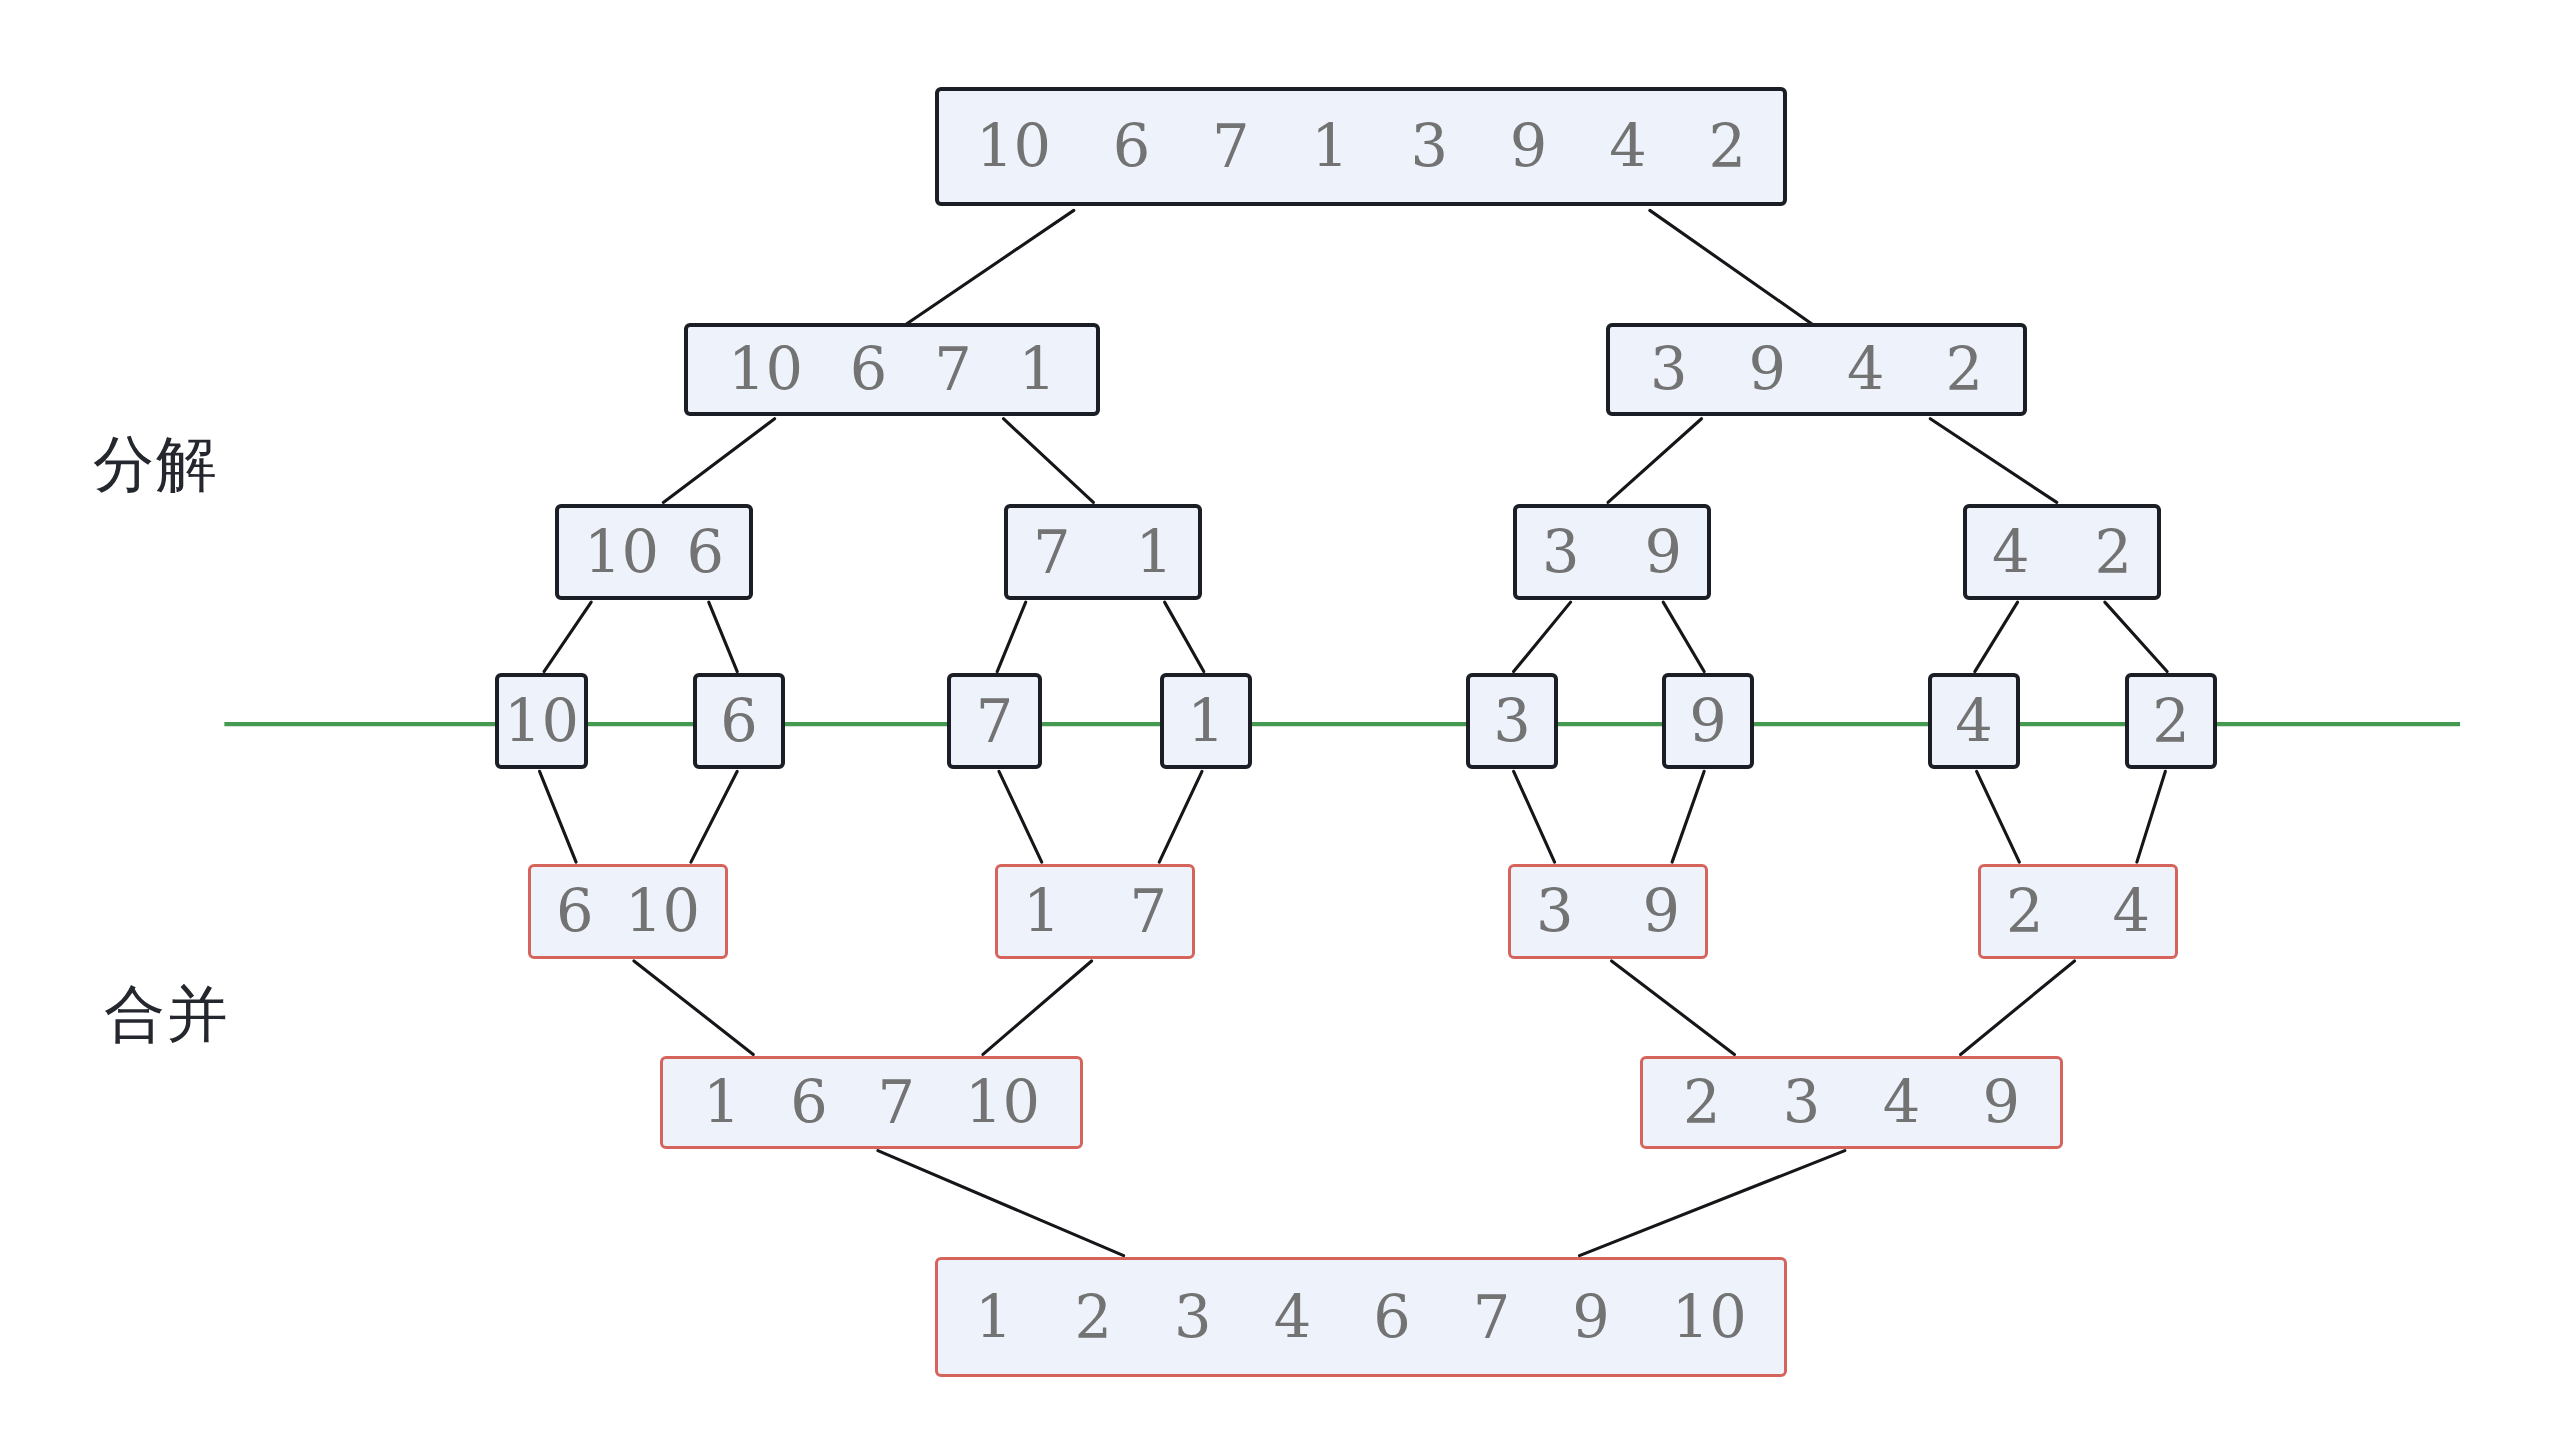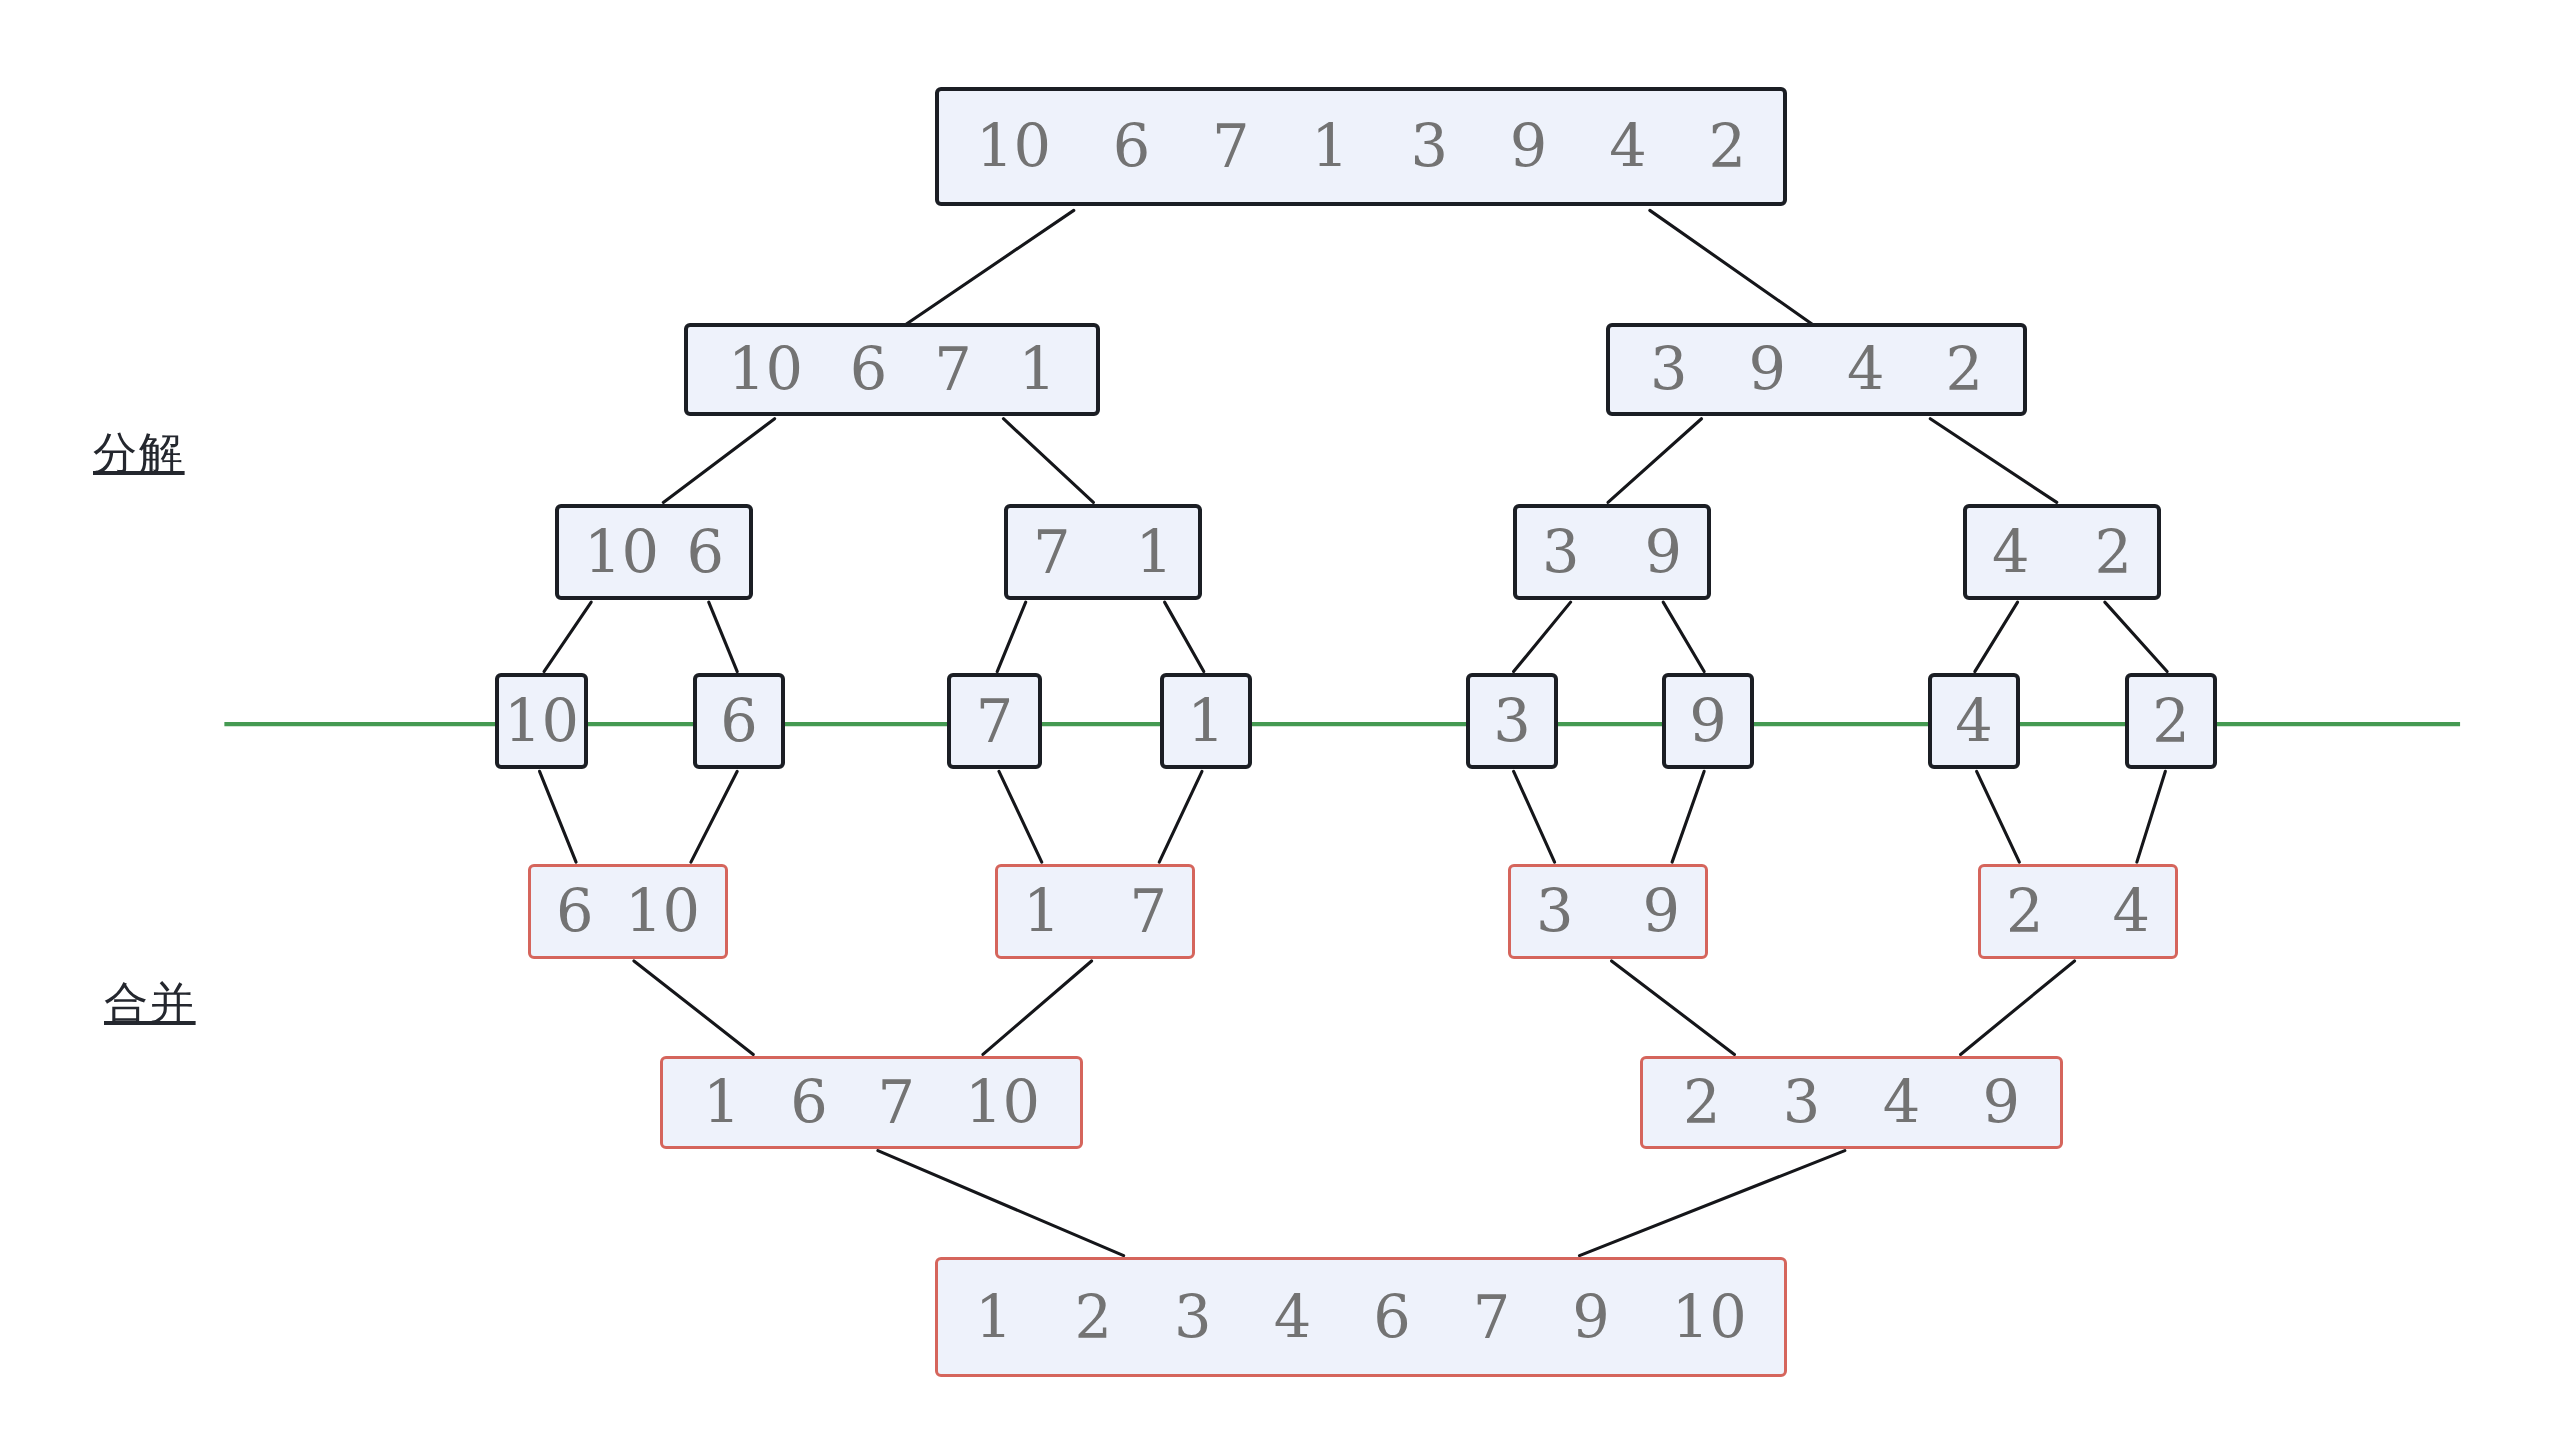--- a/index.html
+++ b/index.html
@@ -24,24 +24,23 @@
     line-height:1;
   }
   .node.red{border:3.6px solid #d5655c;}
   .node.single{justify-content:center;padding:0;}
   .node.pair{padding:0 25px;}
   .node.quad{padding:0 40px;}
   .node.oct{padding:0 37px;}
   .num{white-space:nowrap;}
   .phase-label{
     position:absolute;
-    font-size:44px;
+    font-size:61px;
     color:#24272e;
     letter-spacing:1.8px;
-    text-decoration:underline;
   }
   .watermark{
     position:absolute;
     right:5.3px;top:1380px;
     font-size:41px;
     color:#d9d9d9;
     letter-spacing:0.9px;
     text-shadow:0.9px 0.9px 0 #efefef;
   }
 </style>

